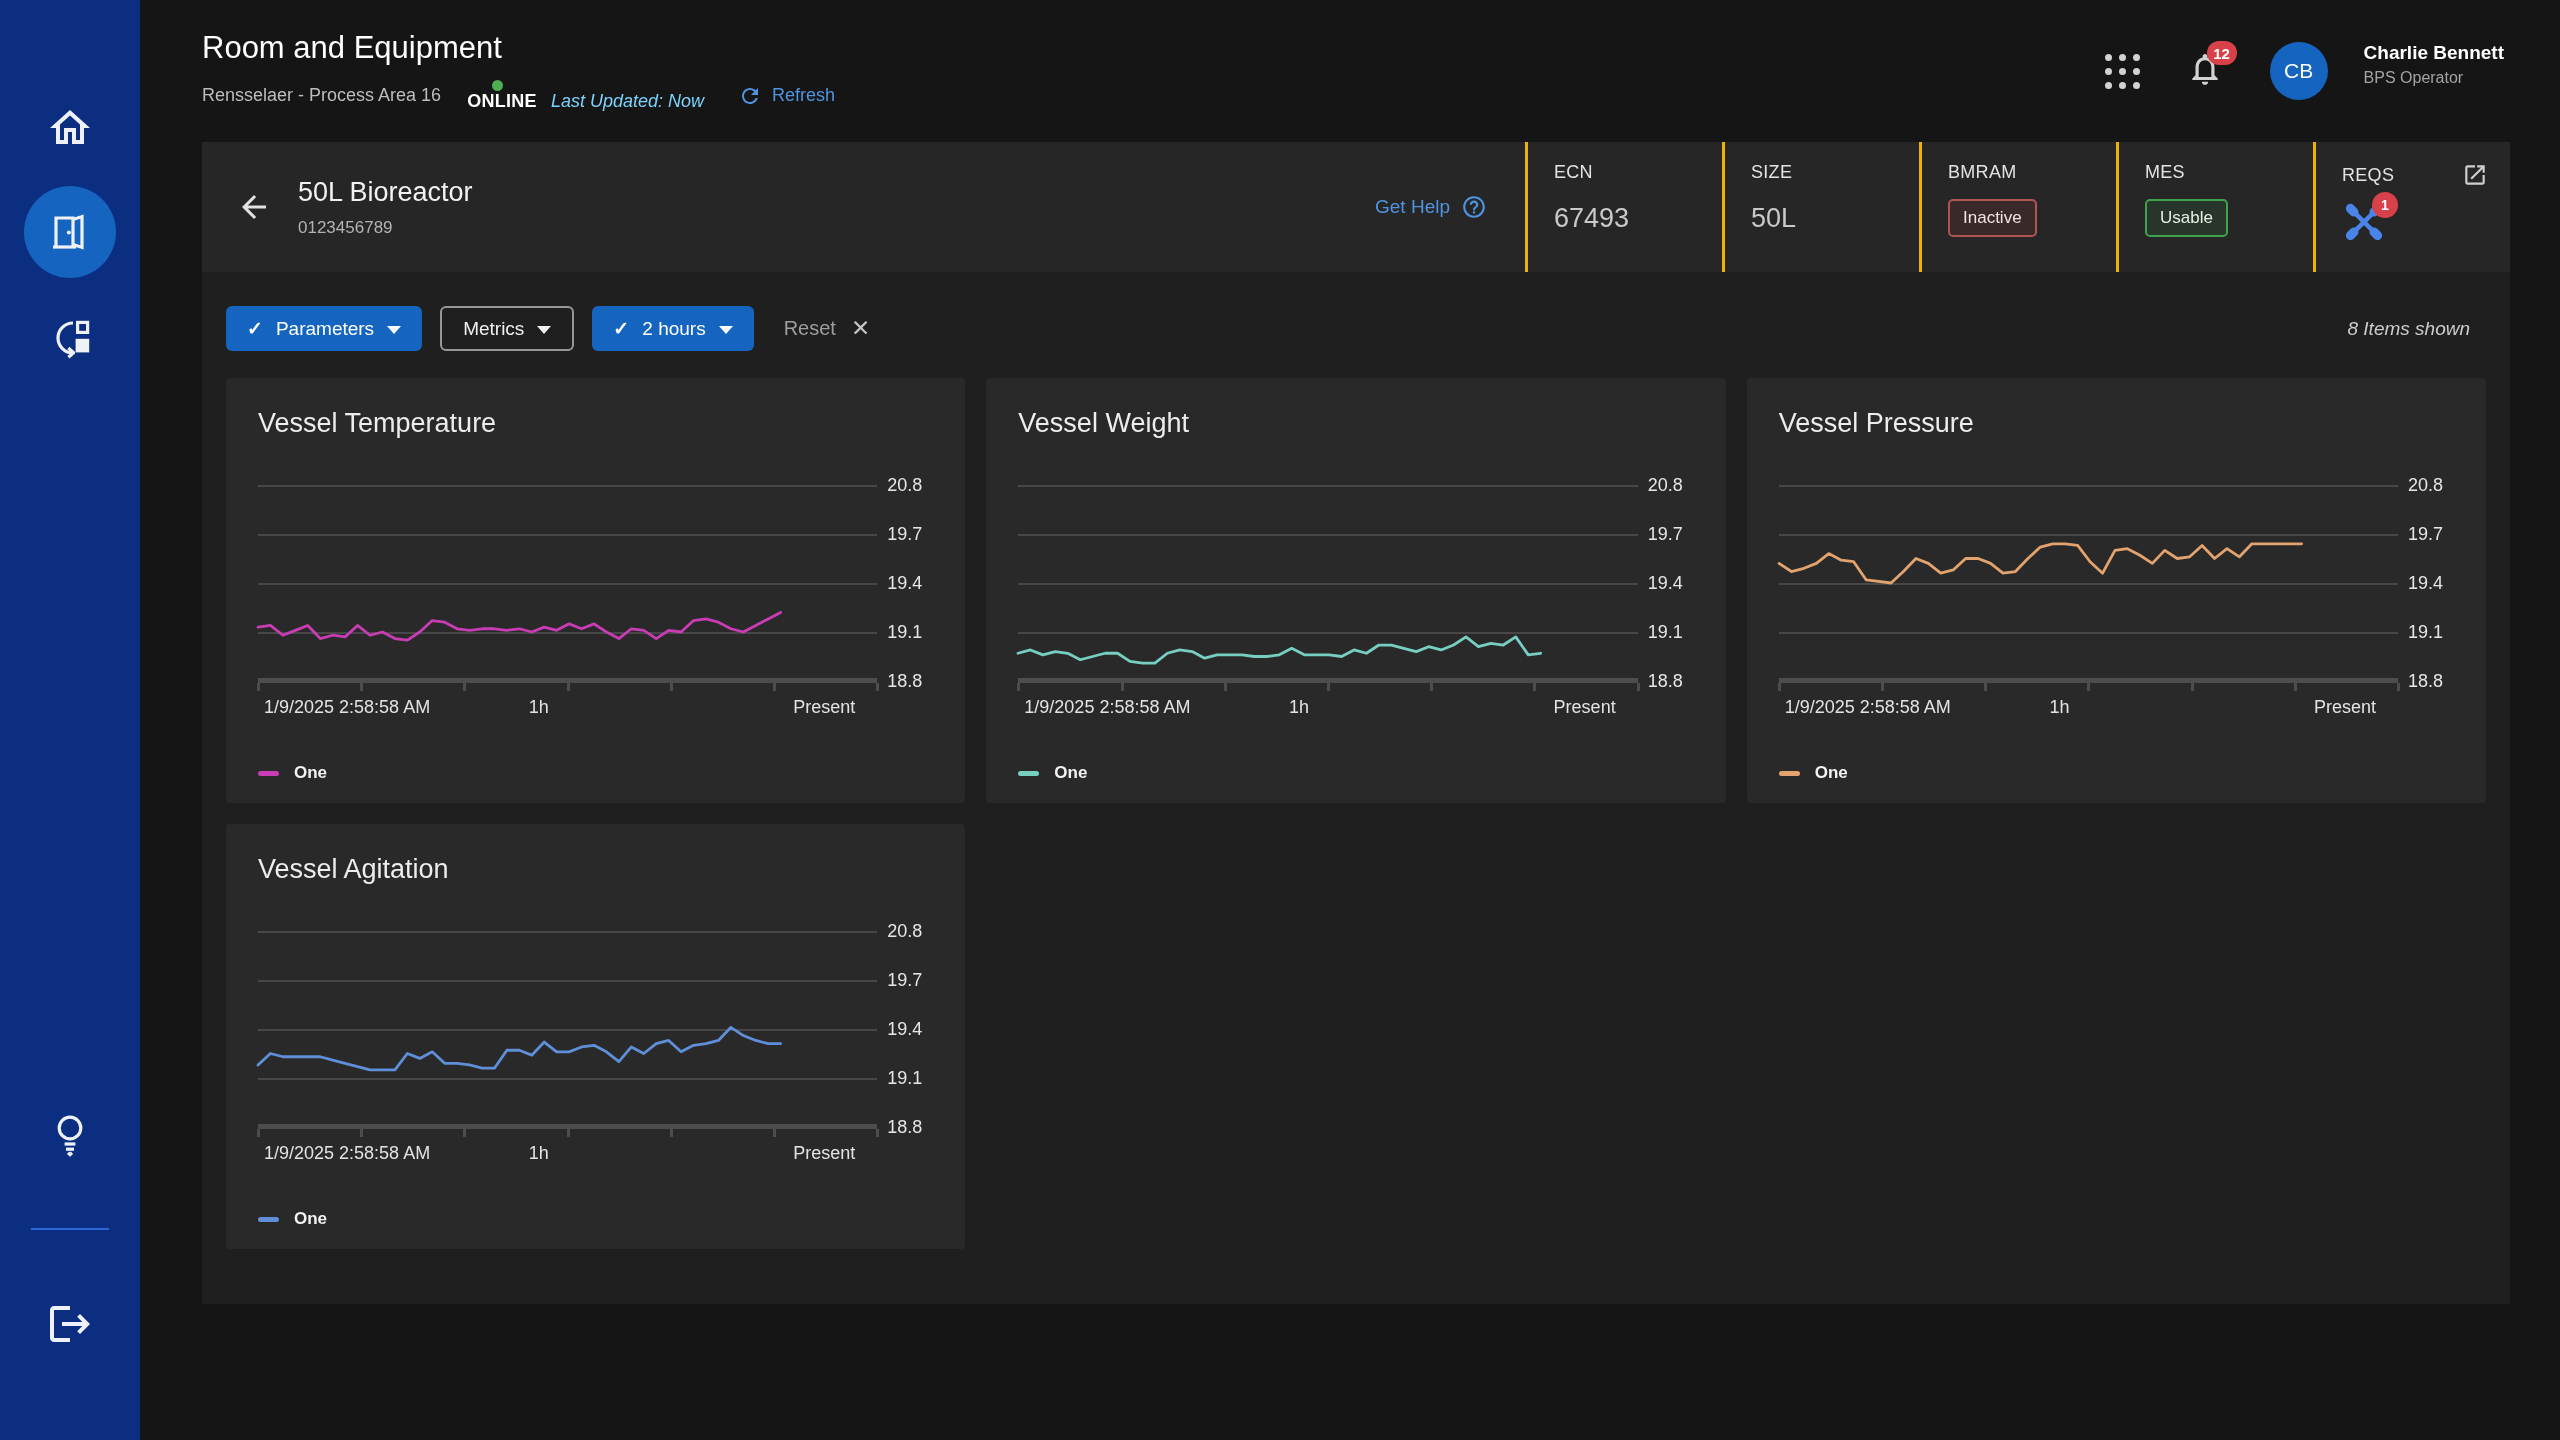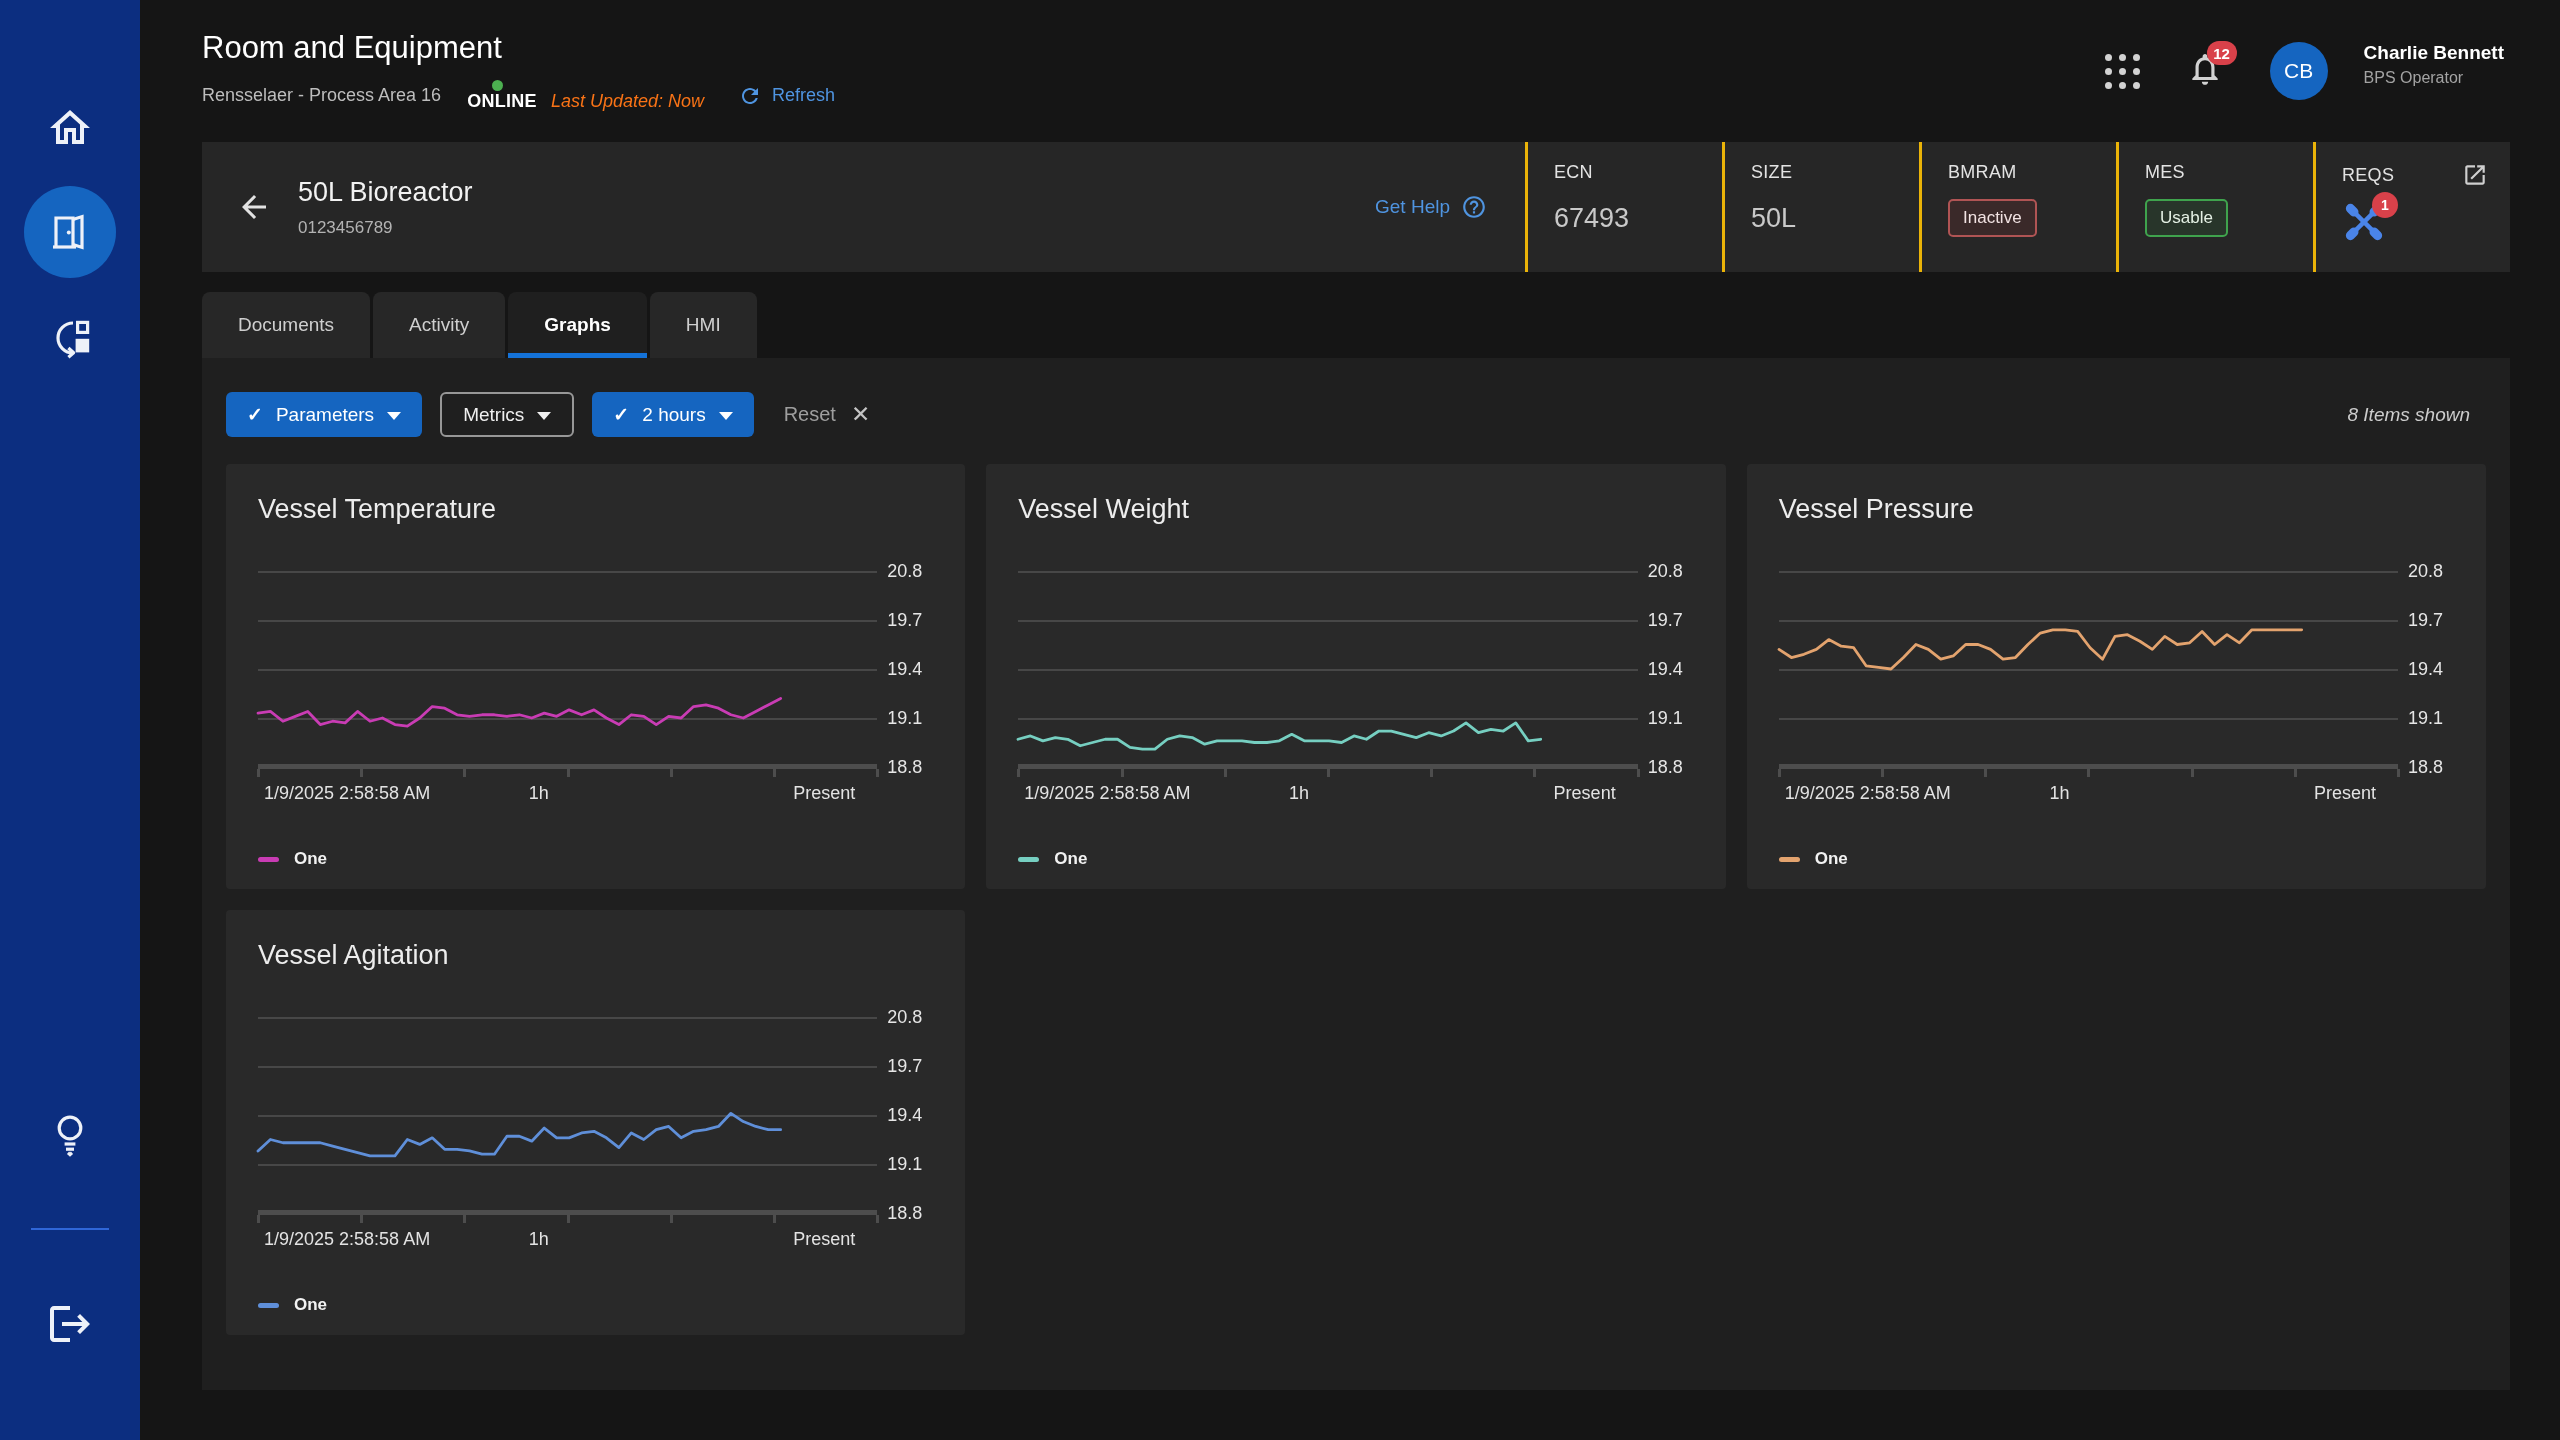--- a/index.html
+++ b/index.html
@@ -24,21 +24,21 @@
   
   .main { position:absolute; left:140px; top:0; width:2420px; height:1440px; }
   
   .topbar { height:142px; display:flex; justify-content:space-between; align-items:center;
     padding:0 56px 0 62px; }
   .page-title { font-size:31px; font-weight:500; color:#fff; }
   .meta-row { display:flex; align-items:center; margin-top:13px; font-size:18px; color:#bdbdbd; }
   .online { display:flex; align-items:center; margin-left:26px;flex-direction:column; }
   .dot { width:11px; height:11px; border-radius:50%; background:#4caf50; margin-right:9px; }
   .online-txt { color:#fff; font-weight:700; letter-spacing:.3px; }
-  .updated { font-style:italic; margin-left:14px; color:#f97316;margin-top:12px; }
+  .updated { font-style:italic; margin-left:14px; color:#7dd3fc;margin-top:12px; }
   .refresh { display:flex; align-items:center; margin-left:34px; color:#4f94e0; font-weight:500;
     cursor:pointer; }
   .refresh svg { width:24px; height:24px; margin-right:10px; fill:#4f94e0; }
   .top-right { display:flex; align-items:center; gap:46px; }
   .dots { display:grid; grid-template-columns:repeat(3,7px); gap:7px; cursor:pointer; }
   .dots span { width:7px; height:7px; border-radius:50%; background:#d2d2d2; }
   .bell-wrap { position:relative; cursor:pointer; }
   .bell-wrap svg { width:38px; height:38px; fill:#d2d2d2; }
   .bell-badge { position:absolute; top:-9px; right:-13px; min-width:30px; height:24px;
     background:#d9414a; border-radius:12px; color:#fff; font-size:15px; font-weight:700;
@@ -271,26 +271,20 @@
             <path d="M17.5 6.5l1.9-1.9" stroke-width="5"></path>
             <path d="M4.6 4.6l1.9 1.9" stroke-width="5"></path>
             <path d="M17.5 17.5l1.9 1.9" stroke-width="5"></path>
           </svg>
           <span class="reqs-badge">1</span>
         </div>
       </div>
     </div>
   </section>
 
-  <div class="tabs">
-    <div class="tab">Documents</div>
-    <div class="tab">Activity</div>
-    <div class="tab active">Graphs</div>
-    <div class="tab">HMI</div>
-  </div>
 
   <section class="panel">
     <div class="filter-row">
       <div class="fbtn fblue">
         <span class="chk">✓</span>
         <span>Parameters</span>
         <span class="caret"></span>
       </div>
       <div class="fbtn foutline">
         <span>Metrics</span>

